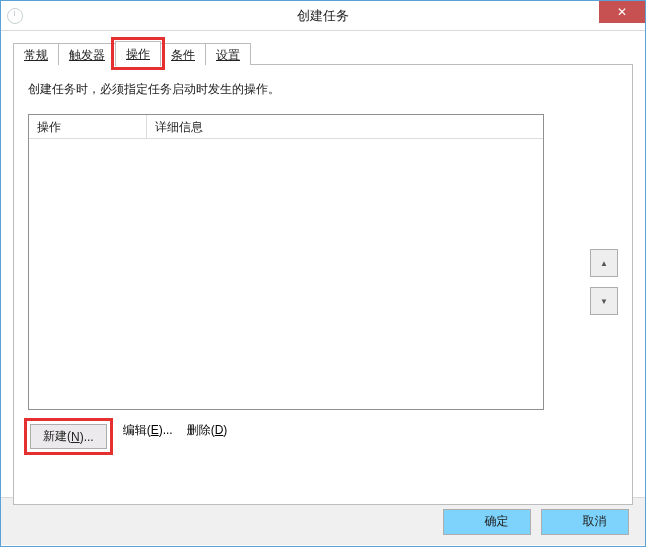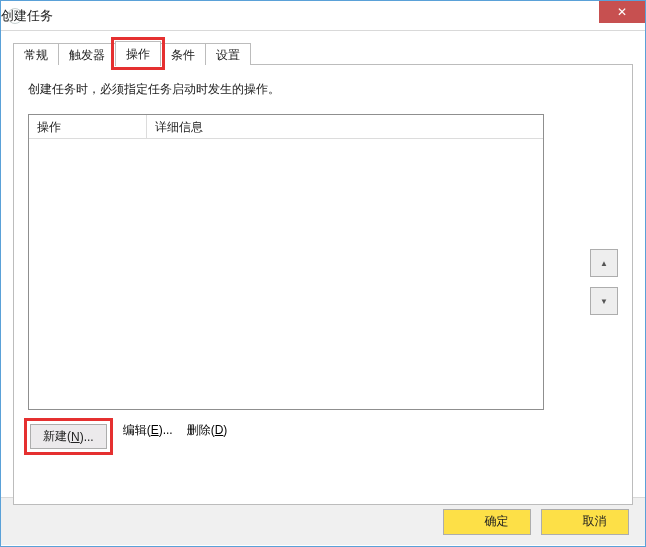--- a/index.html
+++ b/index.html
@@ -32,20 +32,21 @@
   .titlebar .app-icon::after{
     content:"";
     position:absolute;
     left:6px;top:2px;
     width:1px;height:5px;
     background:#9aa;
   }
   .titlebar .title {
     position: absolute;
     left: 0; right: 0;
+    text-align: center;
     font-size: 13px;
     color: #222;
   }
   .titlebar .close {
     position: absolute;
     right: 0; top: 0;
     width: 46px; height: 22px;
     background: #c75050;
     color: #fff;
     display: flex;
@@ -68,20 +69,21 @@
     border: 1px solid #bcbcbc;
     border-bottom: none;
     background: #fff;
     padding: 3px 10px 0 10px;
     margin-right: -1px;
     height: 22px;
     margin-top: 2px;
     color: #222;
     cursor: pointer;
     position: relative;
+    text-decoration: underline;
   }
   .tab.active {
     height: 25px;
     margin-top: 0;
     padding-top: 4px;
     background: #fff;
     z-index: 2;
   }
   .tab.active::after{
     content:"";
@@ -166,21 +168,21 @@
   .footer {
     height: 48px;
     border-top: 1px solid #d9d9d9;
     background: #f0f0f0;
     display: flex;
     justify-content: flex-end;
     align-items: center;
     padding-right: 16px;
     gap: 10px;
   }
-  .footer .btn { min-width: 88px; height: 26px; background: #fde047; padding-left: 31px; }
+  .footer .btn { min-width: 88px; height: 26px; background: #7dd3fc; padding-left: 31px; }
 </style>
 </head>
 <body>
 
 <div class="titlebar">
   <div class="app-icon"></div>
   <div class="title">创建任务</div>
   <div class="close">
     <span>✕</span>
   </div>

